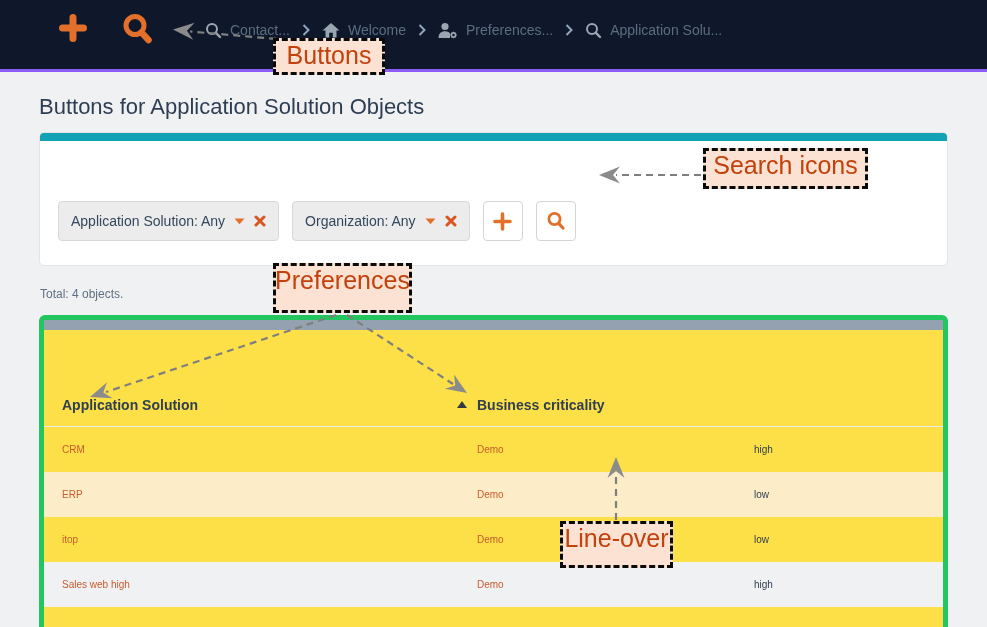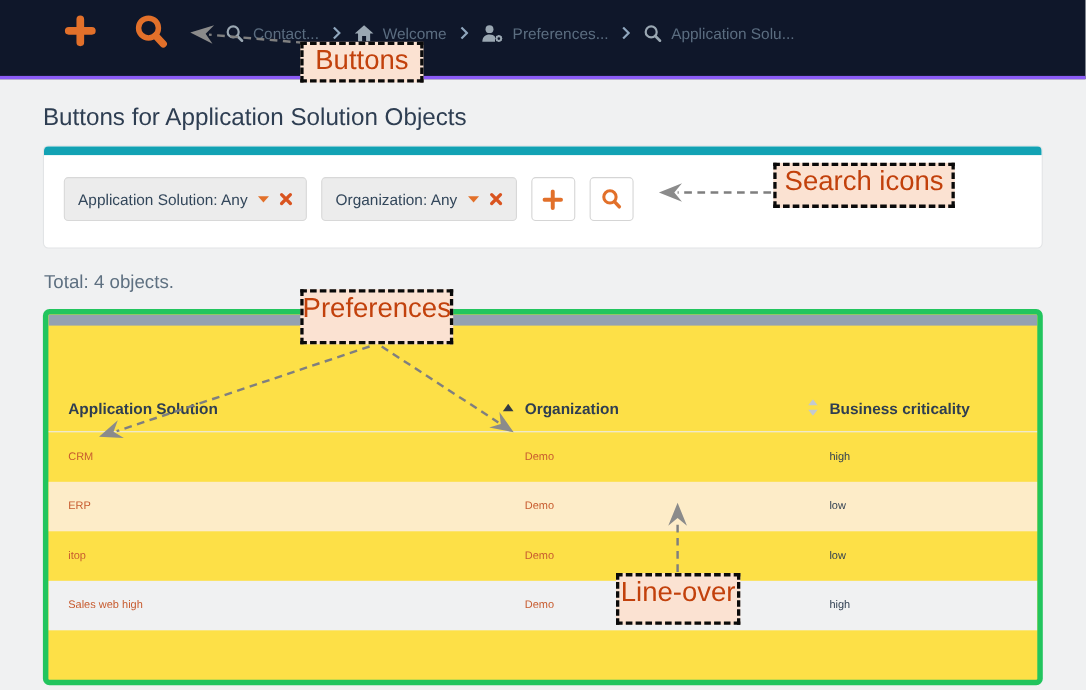--- a/index.html
+++ b/index.html
@@ -41,41 +41,42 @@
   .search-panel {
     background: #ffffff;
     border: 1px solid #e2e4e6;
     border-radius: 5px;
     overflow: hidden;
   }
   .teal-bar { height: 8px; background: #12a2b4; }
   .filters-row {
     display: flex; align-items: center; gap: 13px;
     padding: 20px 18px 24px;
+    margin-top: 40px;
   }
   .chip {
     display: flex; align-items: center; gap: 9px;
     height: 40px; padding: 0 12px;
     background: #ececec;
     border: 1px solid #d8d8d8;
     border-radius: 4px;
     font-size: 14px; color: #33475b;
   }
   .icon-btn {
     width: 40px; height: 40px;
     background: #ffffff;
     border: 1px solid #d5d5d5;
     border-radius: 4px;
     display: flex; align-items: center; justify-content: center;
     cursor: pointer;
   }
 
   .total-line {
     margin: 21px 1px 14px;
-    font-size: 17px; color: #5e7081;
+    font-size: 12px; color: #5e7081;
   }
 
   .results-panel {
     background: #fde047;
     border: 5px solid #22c55e;
     border-radius: 6px;
     overflow: hidden;
     height: 342px;
   }
   .panel-topbar { height: 10px; background: #93a1b1; }
@@ -241,29 +242,20 @@
   <section class="results-panel">
     <div class="panel-topbar"></div>
     <div class="table-spacer"></div>
 
     <div class="thead">
       <div class="hcell">
         <span>Application Solution</span>
         <span style="display:flex;">
           <svg width="10" height="7" viewBox="0 0 10 7">
               <path d="M5 0 L10 7 H0 Z" fill="#333a44"></path>
-            </svg>
-        </span>
-      </div>
-      <div class="hcell">
-        <span>Organization</span>
-        <span style="display:flex;">
-          <svg width="10" height="15" viewBox="0 0 10 15">
-              <path d="M5 0 L9.3 5.4 H0.7 Z" fill="#c3c9cf"></path>
-              <path d="M5 15 L9.3 9.6 H0.7 Z" fill="#c3c9cf"></path>
             </svg>
         </span>
       </div>
       <div class="hcell">
         <span>Business criticality</span>
       </div>
     </div>
 
     <div class="trow">
       <a class="cell-link">CRM</a>

